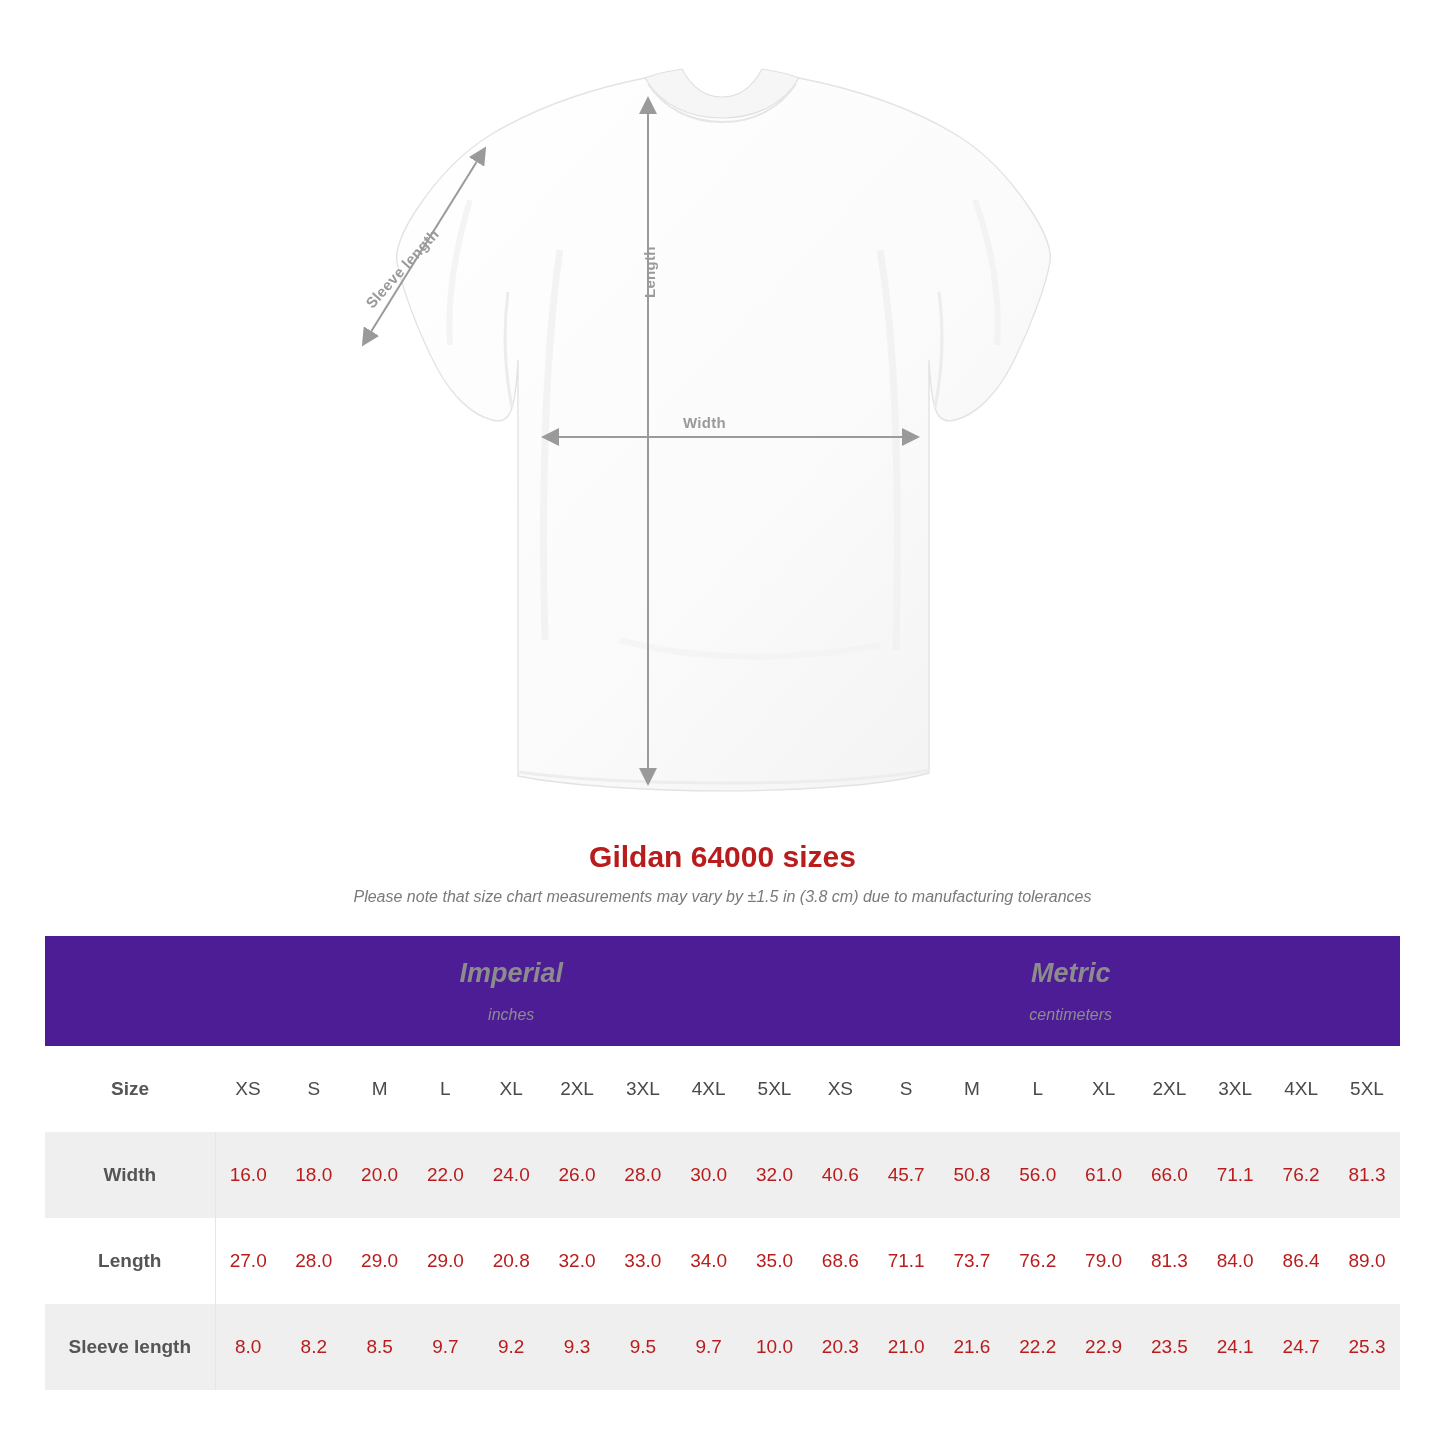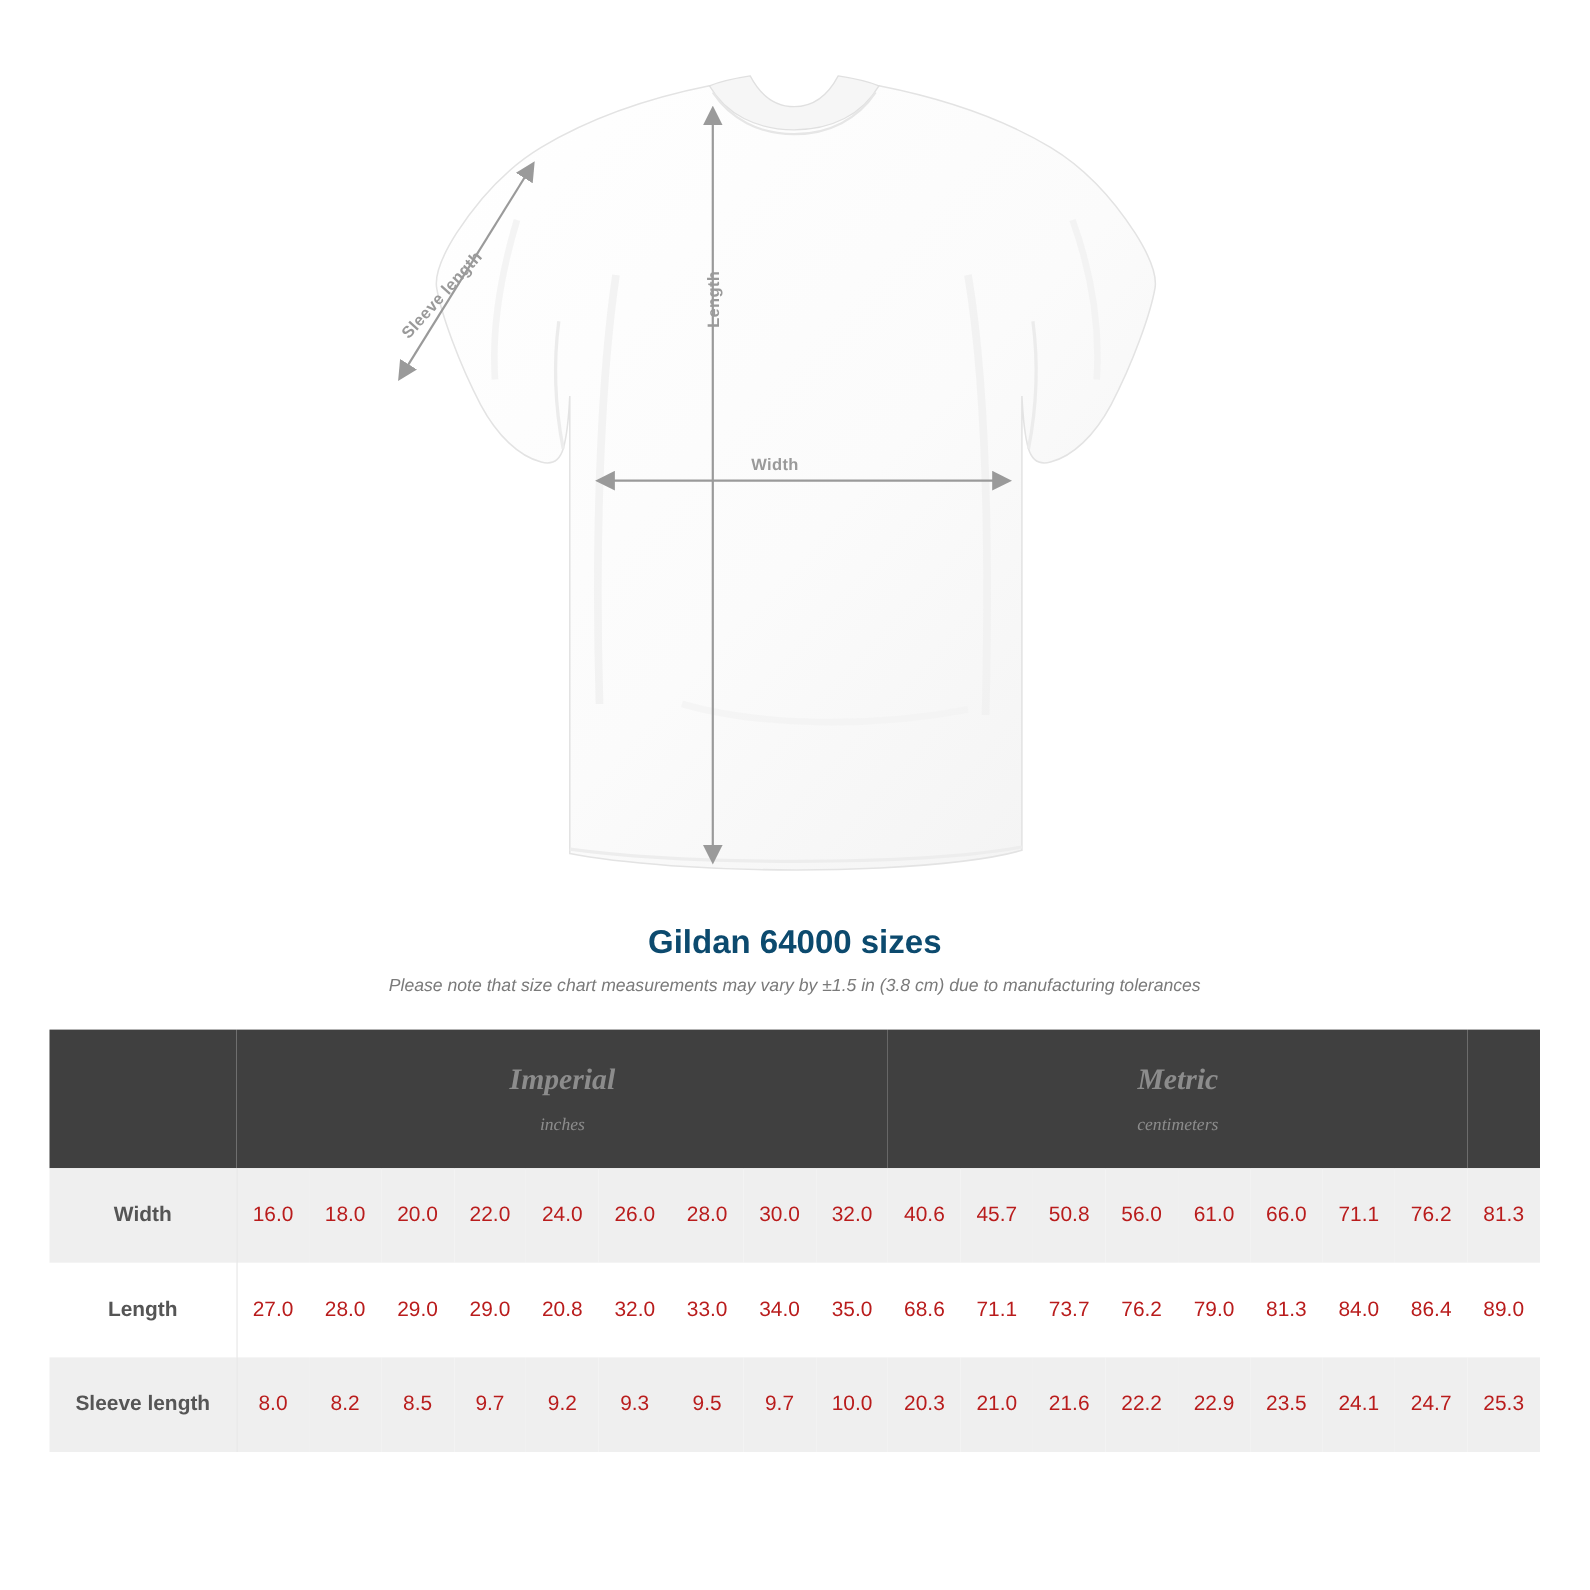--- a/index.html
+++ b/index.html
@@ -57,21 +57,21 @@
   }
 
   
   .title-block {
     text-align: center;
     margin-top: 10px;
   }
   .chart-title {
     font-size: 30px;
     font-weight: bold;
-    color: #0c4a6e;
+    color: #b91c1c;
     margin: 0 0 14px 0;
   }
   .chart-note {
     font-size: 16px;
     font-style: italic;
     color: #7a7a7a;
     margin: 0;
   }
 
   
@@ -84,24 +84,23 @@
     table-layout: fixed;
   }
   table.size-table td,
   table.size-table th {
     text-align: center;
     vertical-align: middle;
     font-weight: normal;
     border: none;
   }
   .unit-header td {
-    background: #404040;
-    height: 126px;
+    background: #4c1d95;
+    height: 110px;
     padding: 0;
-    font-family: Liberation Serif, serif;
   }
   .unit-title {
     font-size: 27px;
     font-style: italic;
     font-weight: bold;
     color: #8c8c8c;
     line-height: 1.15;
   }
   .unit-sub {
     font-size: 16px;
@@ -245,20 +244,41 @@
             <div class="unit-title">Imperial</div>
             <div class="unit-sub">inches</div>
           </td>
           <td colspan="8">
             <div class="unit-title">Metric</div>
             <div class="unit-sub">centimeters</div>
           </td>
           <td></td>
         </tr>
 
+        <tr class="row-size">
+          <td class="rowhead">Size</td>
+          <td>XS</td>
+          <td>S</td>
+          <td>M</td>
+          <td>L</td>
+          <td>XL</td>
+          <td>2XL</td>
+          <td>3XL</td>
+          <td>4XL</td>
+          <td>5XL</td>
+          <td>XS</td>
+          <td>S</td>
+          <td>M</td>
+          <td>L</td>
+          <td>XL</td>
+          <td>2XL</td>
+          <td>3XL</td>
+          <td>4XL</td>
+          <td>5XL</td>
+        </tr>
 
         <tr class="row-data shade">
           <td class="rowhead">Width</td>
           <td>16.0</td>
           <td>18.0</td>
           <td>20.0</td>
           <td>22.0</td>
           <td>24.0</td>
           <td>26.0</td>
           <td>28.0</td>

